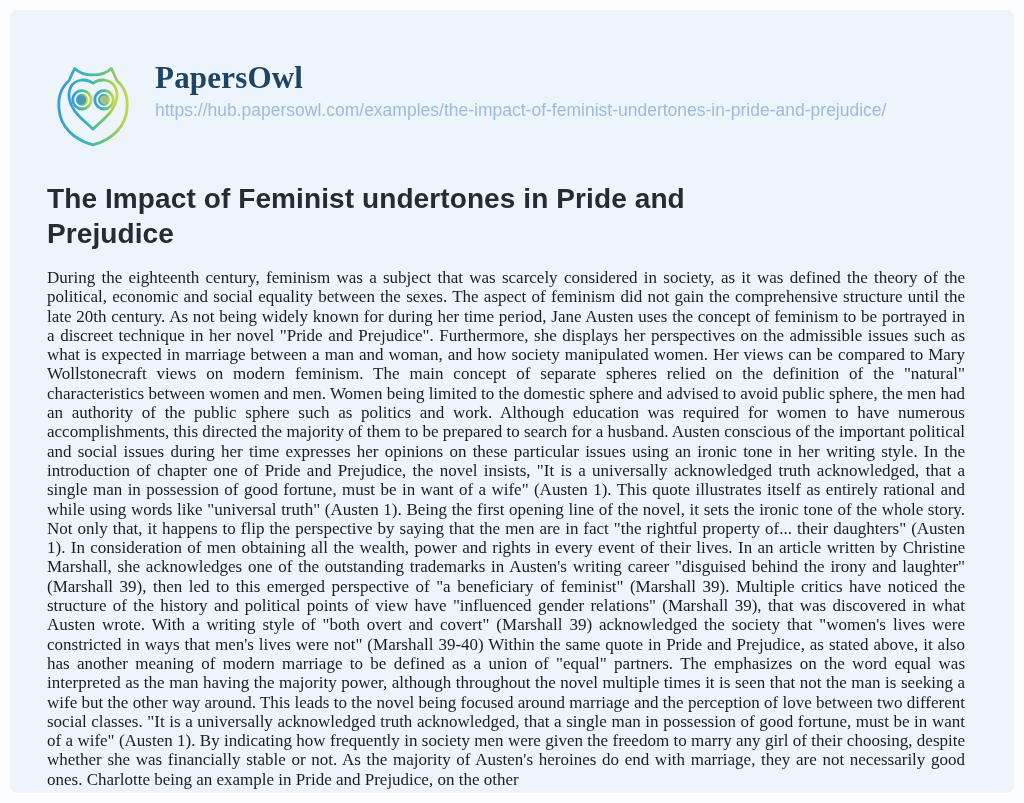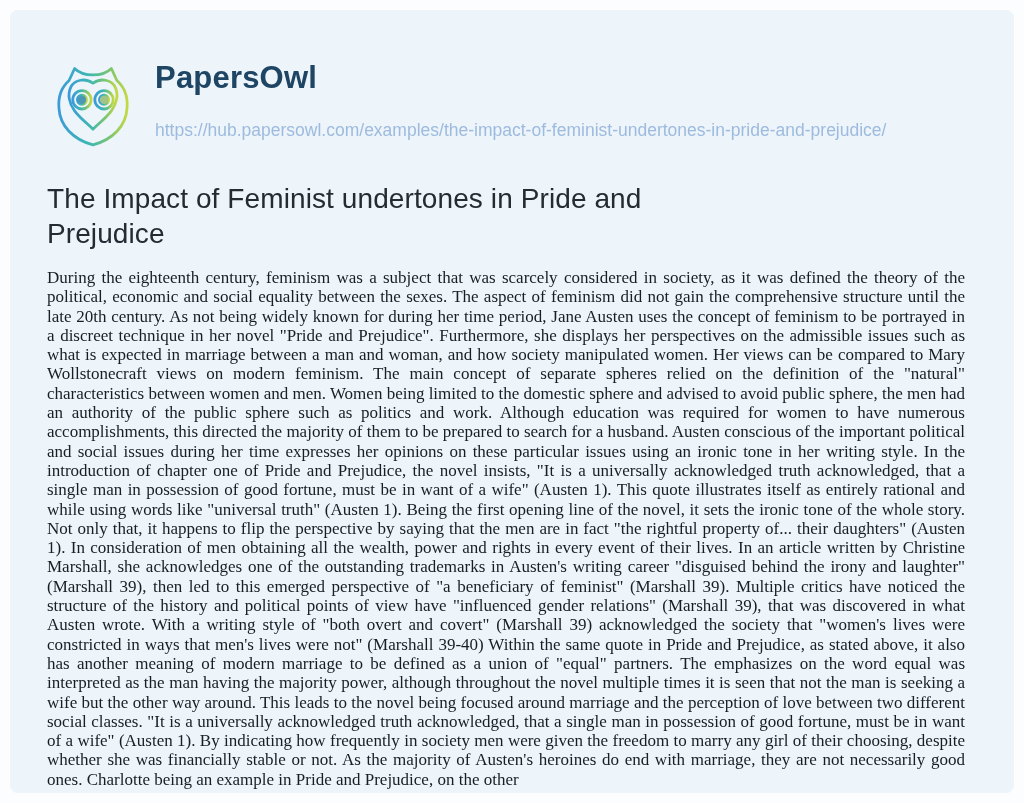--- a/index.html
+++ b/index.html
@@ -30,35 +30,36 @@
     margin-top: 2px;
   }
   .logo-wrap svg { width: 100%; height: 100%; display: block; }
   .brand-block { padding-top: 2px; }
   .brand-name {
     font-size: 31px;
     font-weight: bold;
     letter-spacing: 0.2px;
     color: #1e4563;
     line-height: 40px;
+    font-family: Liberation Serif, serif;
   }
   .page-url {
-    margin-top: 21px;
+    margin-top: 1px;
     max-width: 735px;
     font-size: 17.5px;
     line-height: 23px;
     color: #9dbbdf;
     word-break: break-all;
     cursor: pointer;
   }
   .essay-title {
     margin: 21px 0 0 0;
     max-width: 680px;
     font-size: 28px;
-    font-weight: 400;
+    font-weight: 700;
     line-height: 35px;
     color: #252a33;
     letter-spacing: 0.1px;
   }
   .essay-body {
     margin: 17px 12px 0 0;
     font-family: "Liberation Serif", serif;
     font-size: 17px;
     line-height: 19.3px;
     color: #191d26;

